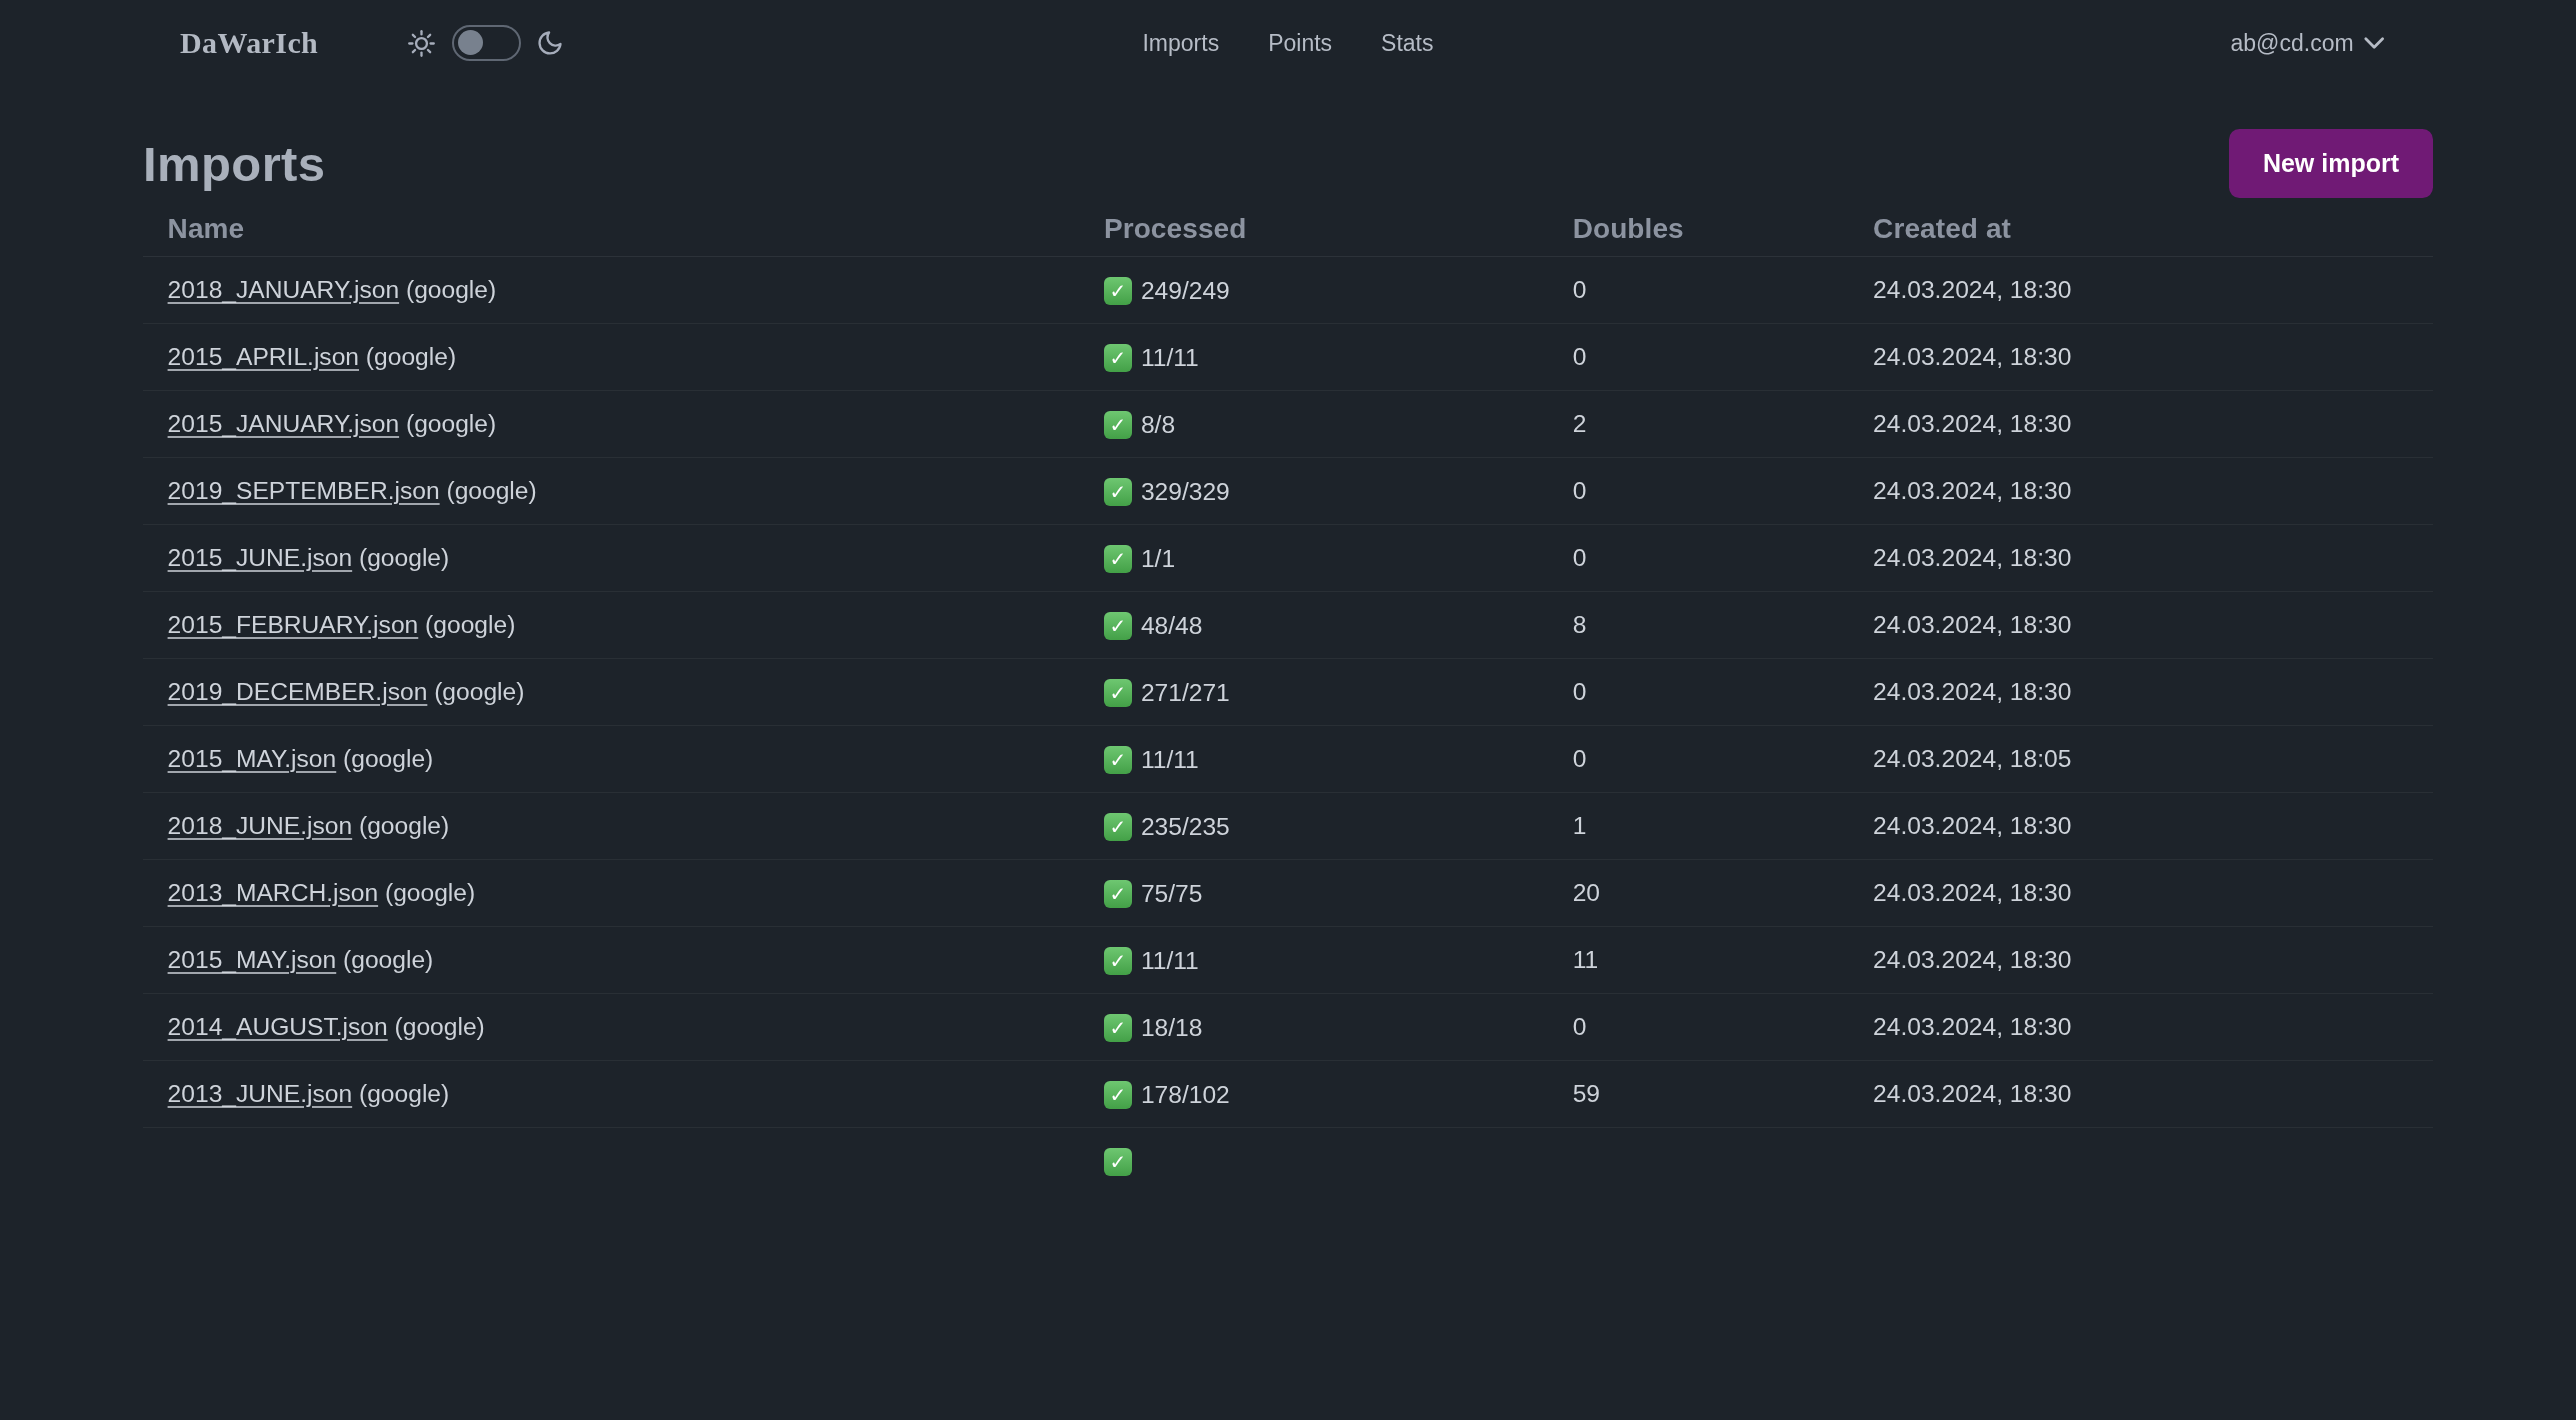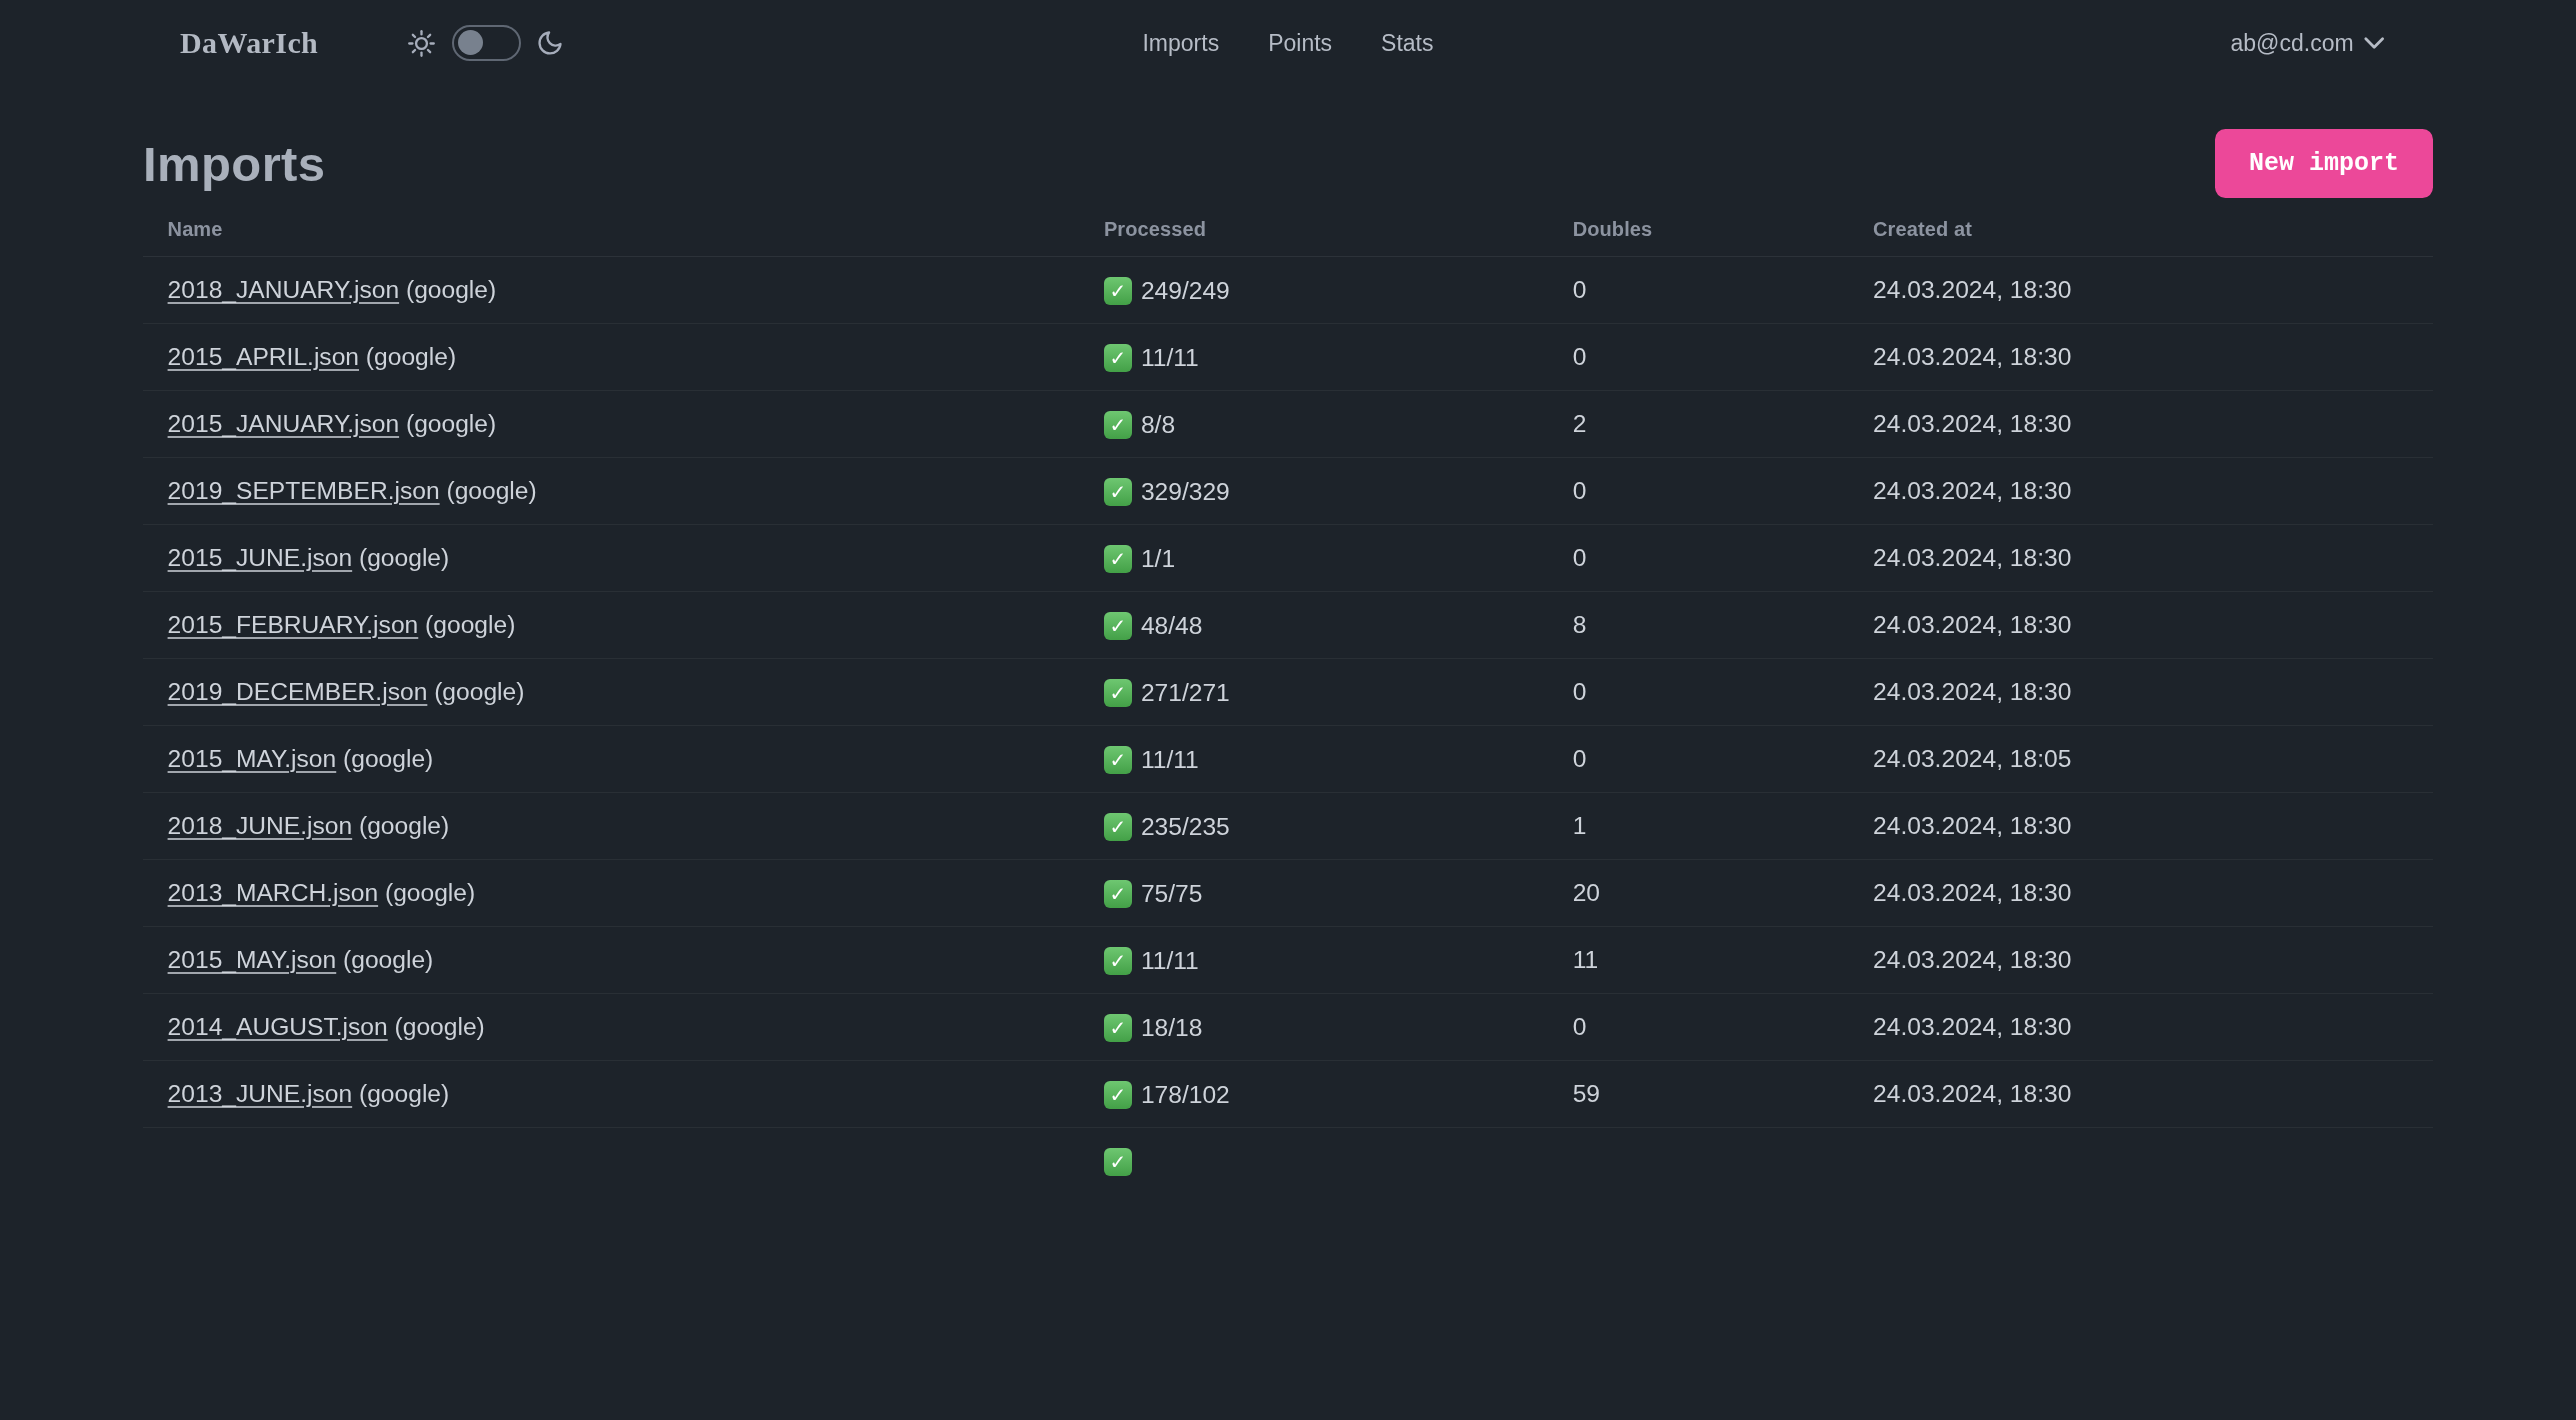--- a/index.html
+++ b/index.html
@@ -81,42 +81,42 @@
   }
   h1.page-title {
     font-size: 49px;
     font-weight: 800;
     color: #a9b0bb;
     letter-spacing: 0.4px;
   }
   .btn-primary {
     height: 69px;
     padding: 0 34px;
-    background: #ec4899;
+    background: #701a75;
     color: #ffffff;
     font-size: 25px;
     font-weight: 600;
-    font-family: Liberation Mono, monospace;
+    font-family: Liberation Sans, sans-serif;
     border: none;
     border-radius: 10.4px;
     cursor: pointer;
   }
 
   
   table.imports {
     width: 100%;
     margin-top: 4.5px;
     border-collapse: collapse;
     table-layout: fixed;
   }
   th {
     height: 54px;
     text-align: left;
     vertical-align: middle;
-    font-size: 20px;
+    font-size: 28px;
     font-weight: 600;
     color: #8c93a0;
     border-bottom: 0.7px solid rgba(255,255,255,0.07);
     letter-spacing: 0.1px;
   }
   td {
     height: 67px;
     vertical-align: middle;
     font-size: 24.6px;
     color: #ced3da;

